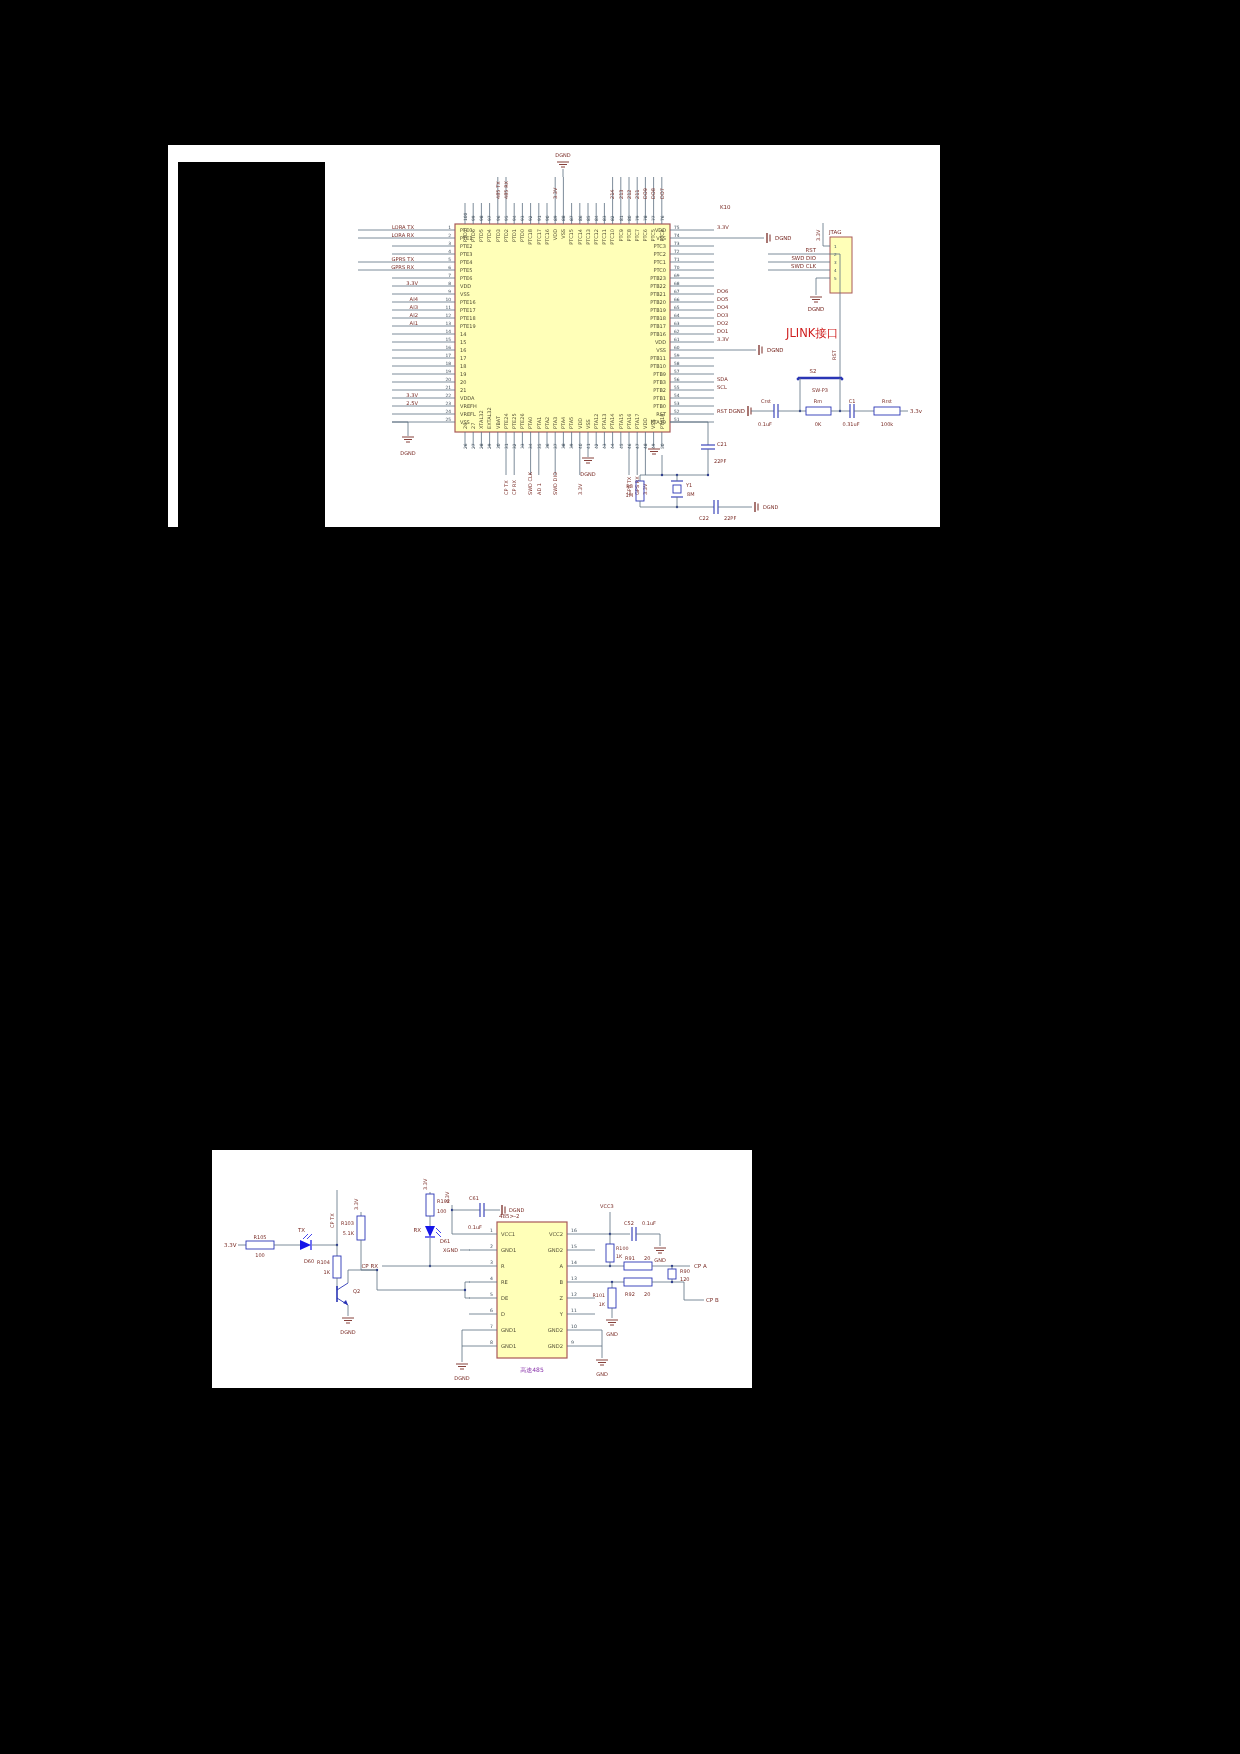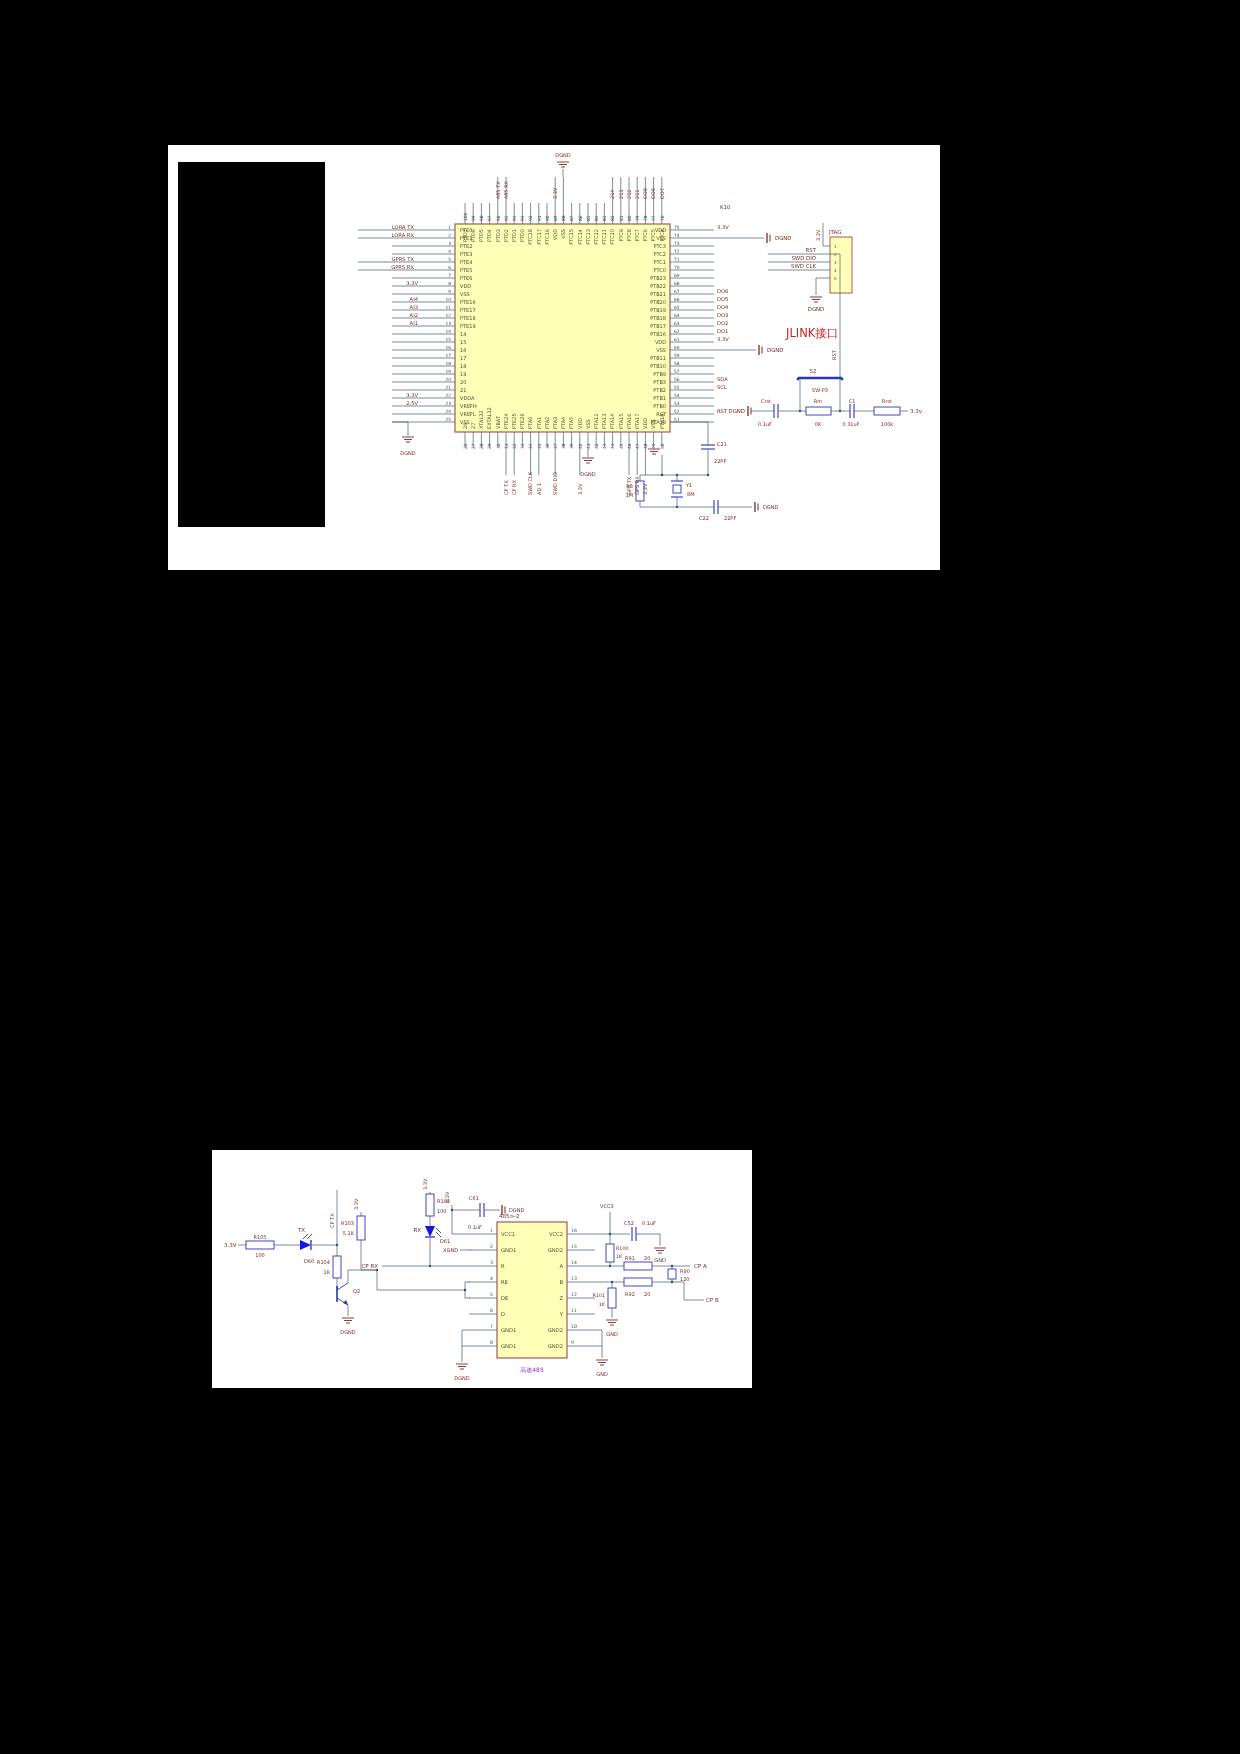--- a/index.html
+++ b/index.html
@@ -1,19 +1,19 @@
 <!DOCTYPE html>
 <html><head>
 <meta charset="utf-8">
 <style>
   html,body{margin:0;padding:0;background:#000;}
   body{width:1240px;height:1754px;position:relative;overflow:hidden;
        font-family:"DejaVu Sans",sans-serif;}
   .panel{position:absolute;background:#ffffff;}
-  #panel1{left:168px;top:145px;width:772px;height:425px;}
+  #panel1{left:168px;top:145px;width:772px;height:382px;}
   #panel2{left:212px;top:1150px;width:540px;height:238px;}
   .black-block{position:absolute;background:#000;}
   #blk1{left:10px;top:17px;width:147px;height:365px;}
   svg{position:absolute;left:0;top:0;}
   text{font-family:"DejaVu Sans",sans-serif;}
 </style>
 </head>
 <body>
 
 <div id="panel1" class="panel">

